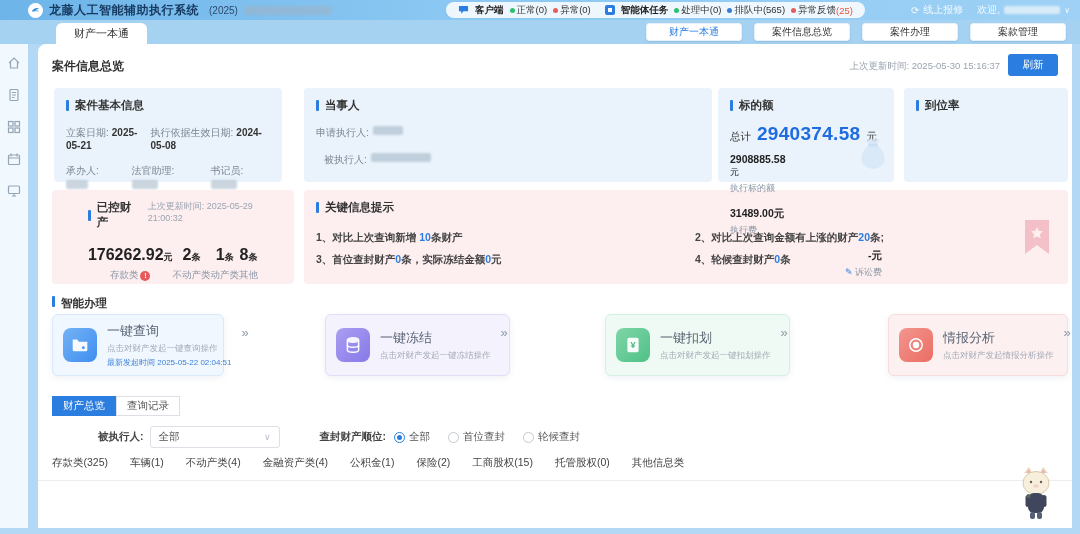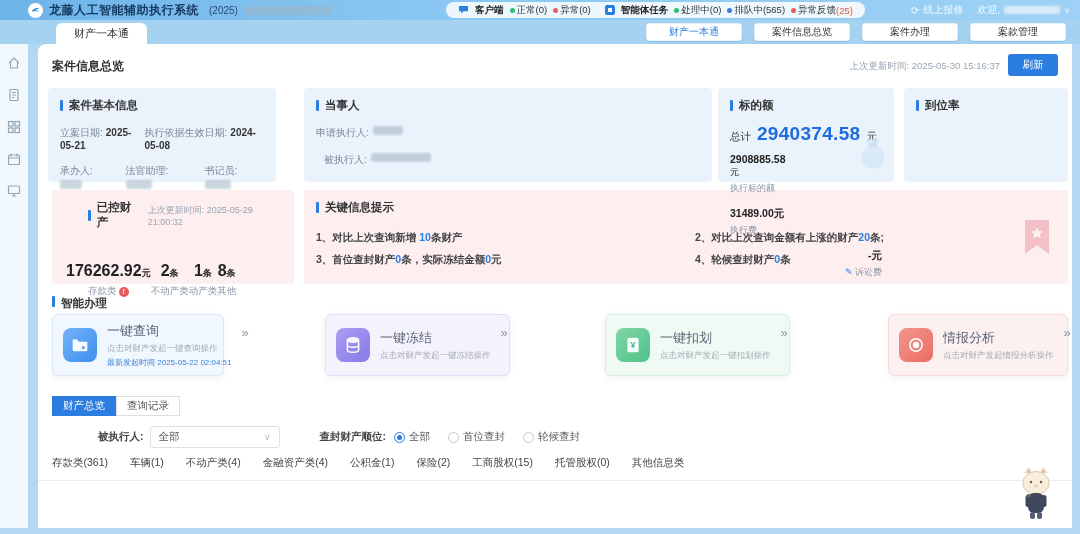--- a/index.html
+++ b/index.html
@@ -70,23 +70,23 @@
   .moneybag { position:absolute; right:6px; bottom:6px; opacity:.8; }
 
   
   .ar-body { display:flex; align-items:center; gap:10px; margin-top:10px; }
   .ar-amt { font-size:14px; font-weight:bold; color:#222; }
   .ar-lab { font-size:9px; color:#8a96a3; margin-top:4px; }
   .donut { width:48px; height:48px; border:6px solid #e6edf5; border-radius:50%; background:#fff;
     display:flex; align-items:center; justify-content:center; font-size:12px; font-weight:bold; color:#333; }
 
   
-  .ct-head { display:flex; align-items:center; gap:8px;padding-left:24px; }
+  .ct-head { display:flex; align-items:flex-start; gap:8px;padding-left:24px; }
   .ct-upd { font-size:9px; color:#9aa5b1; font-weight:normal; }
-  .ct-stats { display:flex; justify-content:flex-start; margin-top:32px; padding:0 2px; }
+  .ct-stats { display:flex; justify-content:center; margin-top:16px; padding:0 2px; }
   .ct-col { text-align:center; }
   .ct-v { font-size:16px; font-weight:bold; color:#222; }
   .ct-u { font-size:9px; font-weight:bold; color:#222; }
   .ct-l { font-size:9.5px; color:#8a96a3; margin-top:5px; display:flex; align-items:center; justify-content:center; gap:2px; }
   .alert-ic { width:10px; height:10px; background:#e65c5c; color:#fff; border-radius:50%; font-size:7px;
     display:inline-flex; align-items:center; justify-content:center; font-weight:bold; }
 
   
   .tips-grid { display:grid; grid-template-columns:1.05fr 1fr; row-gap:8px; margin-top:16px; font-size:10.5px; color:#444;font-weight:bold; }
   .hl { color:#2b7de0; }
@@ -243,21 +243,21 @@
     </span>
   </div>
 
   <div class="panel">
     <div class="panel-head-title">案件信息总览</div>
     <div class="update-info">
       <span>上次更新时间:</span> <span>2025-05-30 15:16:37</span>
     </div>
     <button class="refresh-btn">刷新</button>
 
-    <div class="card" style="left:10px;top:44px;width:228px;height:94px;">
+    <div class="card" style="left:16px;top:44px;width:228px;height:94px;">
       <div class="card-title">
           <span class="tbar"></span>
           <span>案件基本信息</span>
         </div>
       <div class="ci-row flex-between">
         <span><span class="lab">立案日期:</span><span class="val">2025-05-21</span></span>
         <span><span class="lab">执行依据生效日期:</span><span class="val">2024-05-08</span></span>
       </div>
       <div class="ci-row" style="gap:10px;">
         <span><span class="lab">承办人:</span> <span class="redact" style="width:22px;height:9px;vertical-align:middle;"></span></span>
@@ -465,21 +465,21 @@
             <span>首位查封</span>
           </span>
         <span class="radio-item">
             <span class="rd"></span>
             <span>轮候查封</span>
           </span>
       </span>
     </div>
 
     <div class="cat-row">
-      <span class="cat">存款类(361)</span>
+      <span class="cat">存款类(325)</span>
       <span class="cat">车辆(1)</span>
       <span class="cat">不动产类(4)</span>
       <span class="cat">金融资产类(4)</span>
       <span class="cat">公积金(1)</span>
       <span class="cat">保险(2)</span>
       <span class="cat">工商股权(15)</span>
       <span class="cat">托管股权(0)</span>
       <span class="cat">其他信息类</span>
     </div>
     <div class="divider"></div>

